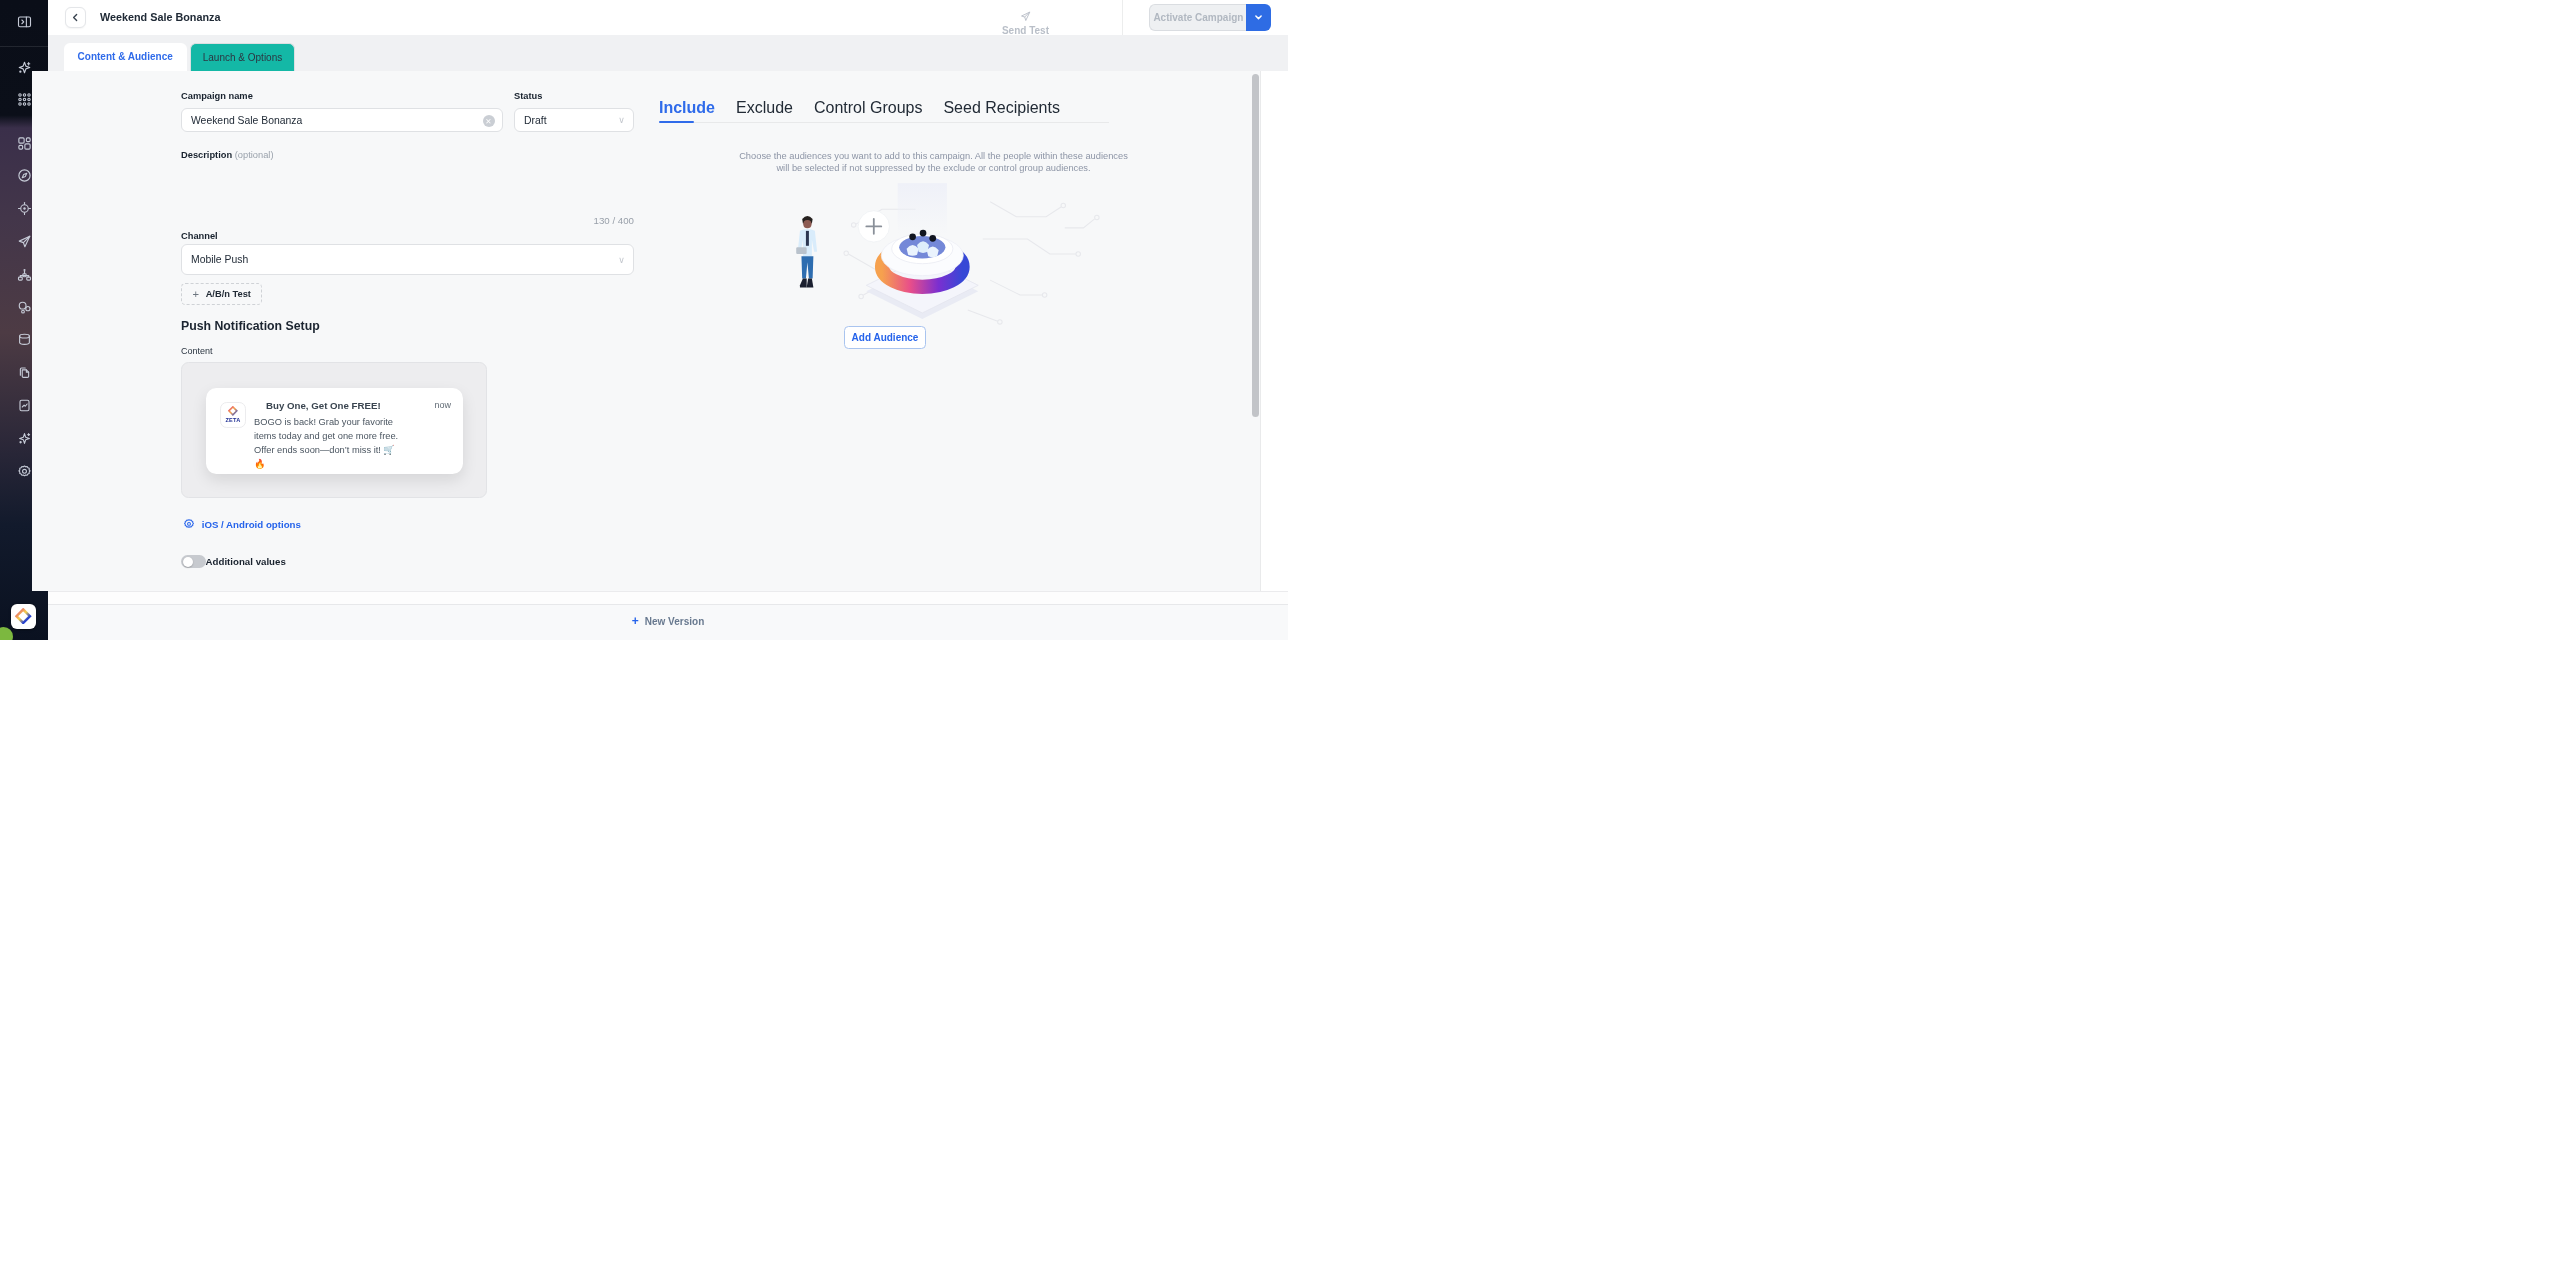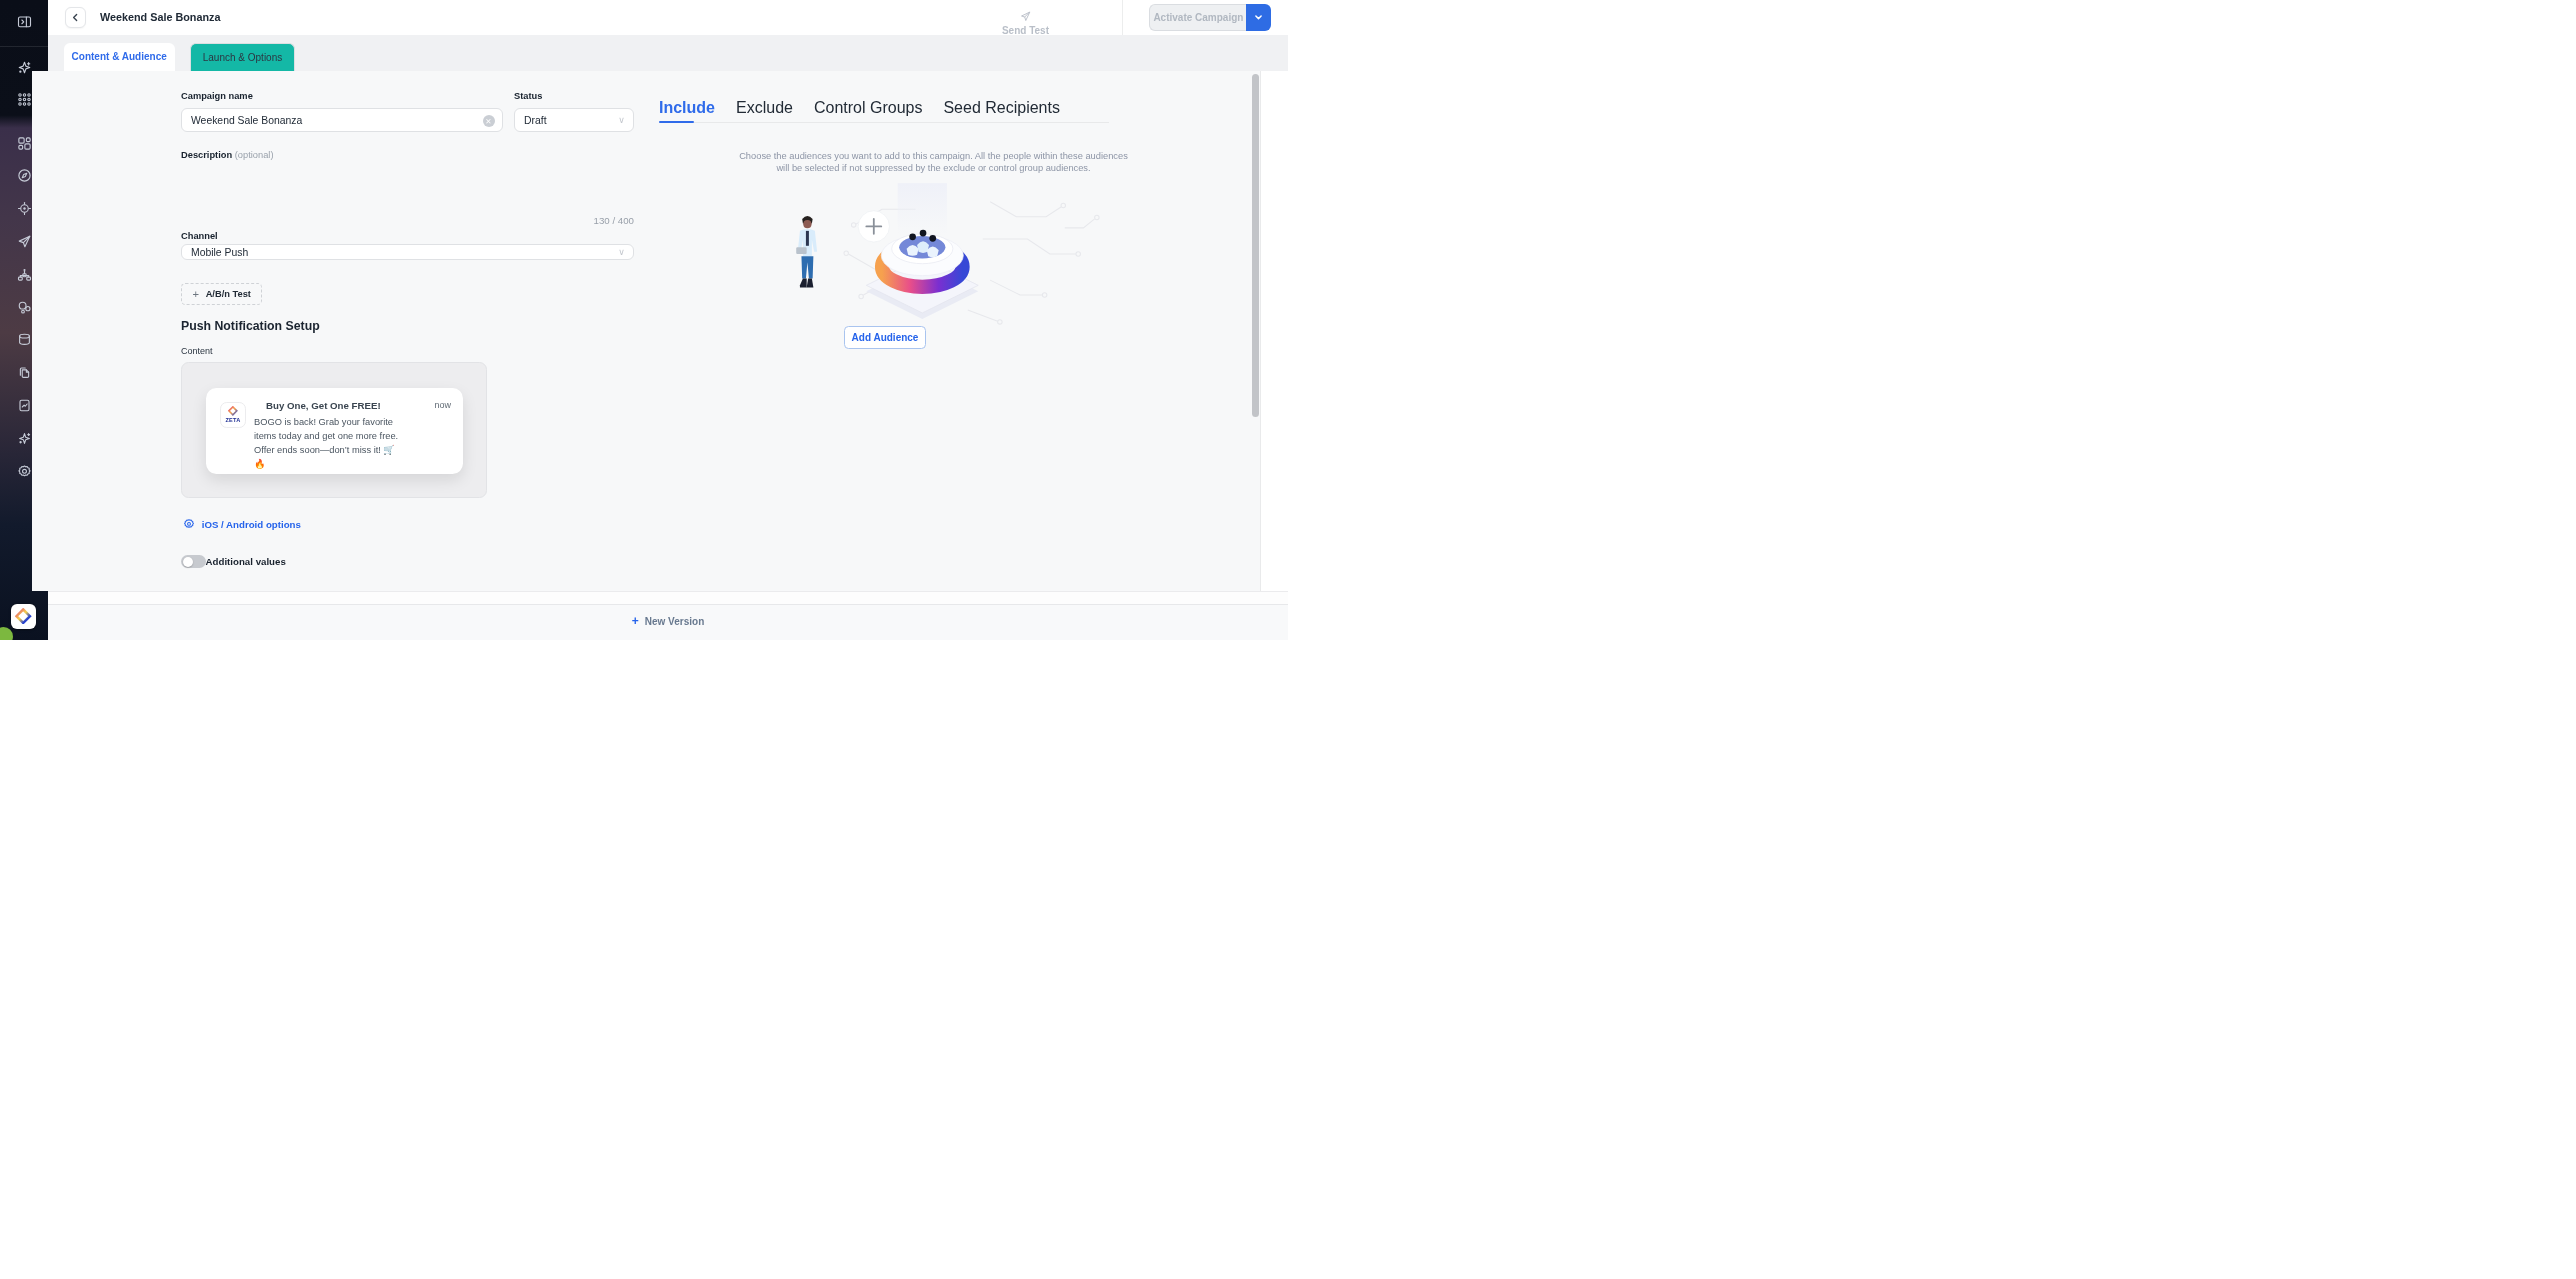--- a/index.html
+++ b/index.html
@@ -26,21 +26,21 @@
   .hdr-divider { position:absolute; right:165px; top:0; width:0.7px; height:35px; background:#eceded; }
   .activate-wrap { position:absolute; right:17px; top:3.7px; height:27px; display:flex; }
   .activate-main { height:27px; padding:0 3px; background:#eef0f2; border:0.7px solid #dadde1; border-right:none;
     border-radius:6px 0 0 6px; color:#b1b8c1; font-size:10px; font-weight:bold; display:flex; align-items:center; }
   .activate-caret { width:24.6px; height:27px; background:#2e6ce4; border-radius:0 6px 6px 0; display:flex; align-items:center; justify-content:center; cursor:pointer; }
 
   
   .tabstrip { position:absolute; left:48px; top:35px; width:1240px; height:36px; background:#f0f1f3; }
   .tab { position:absolute; top:8.2px; height:27.6px; border-radius:6px 6px 0 0; display:flex; align-items:center; justify-content:center;
     font-size:10px; cursor:pointer; }
-  .tab.active { left:15.7px; width:111px; background:#fff; color:#2f6bea; font-weight:bold; }
+  .tab.active { left:15.7px; width:123px; background:#fff; color:#2f6bea; font-weight:bold; }
   .tab.inactive { left:142px; width:105px; background:#14b8a6; border:0.7px solid #dddfe2; border-bottom:none; color:#2c3642; }
 
   
   .content { position:absolute; left:32px; top:71px; width:1229px; height:520px; background:#f7f8f9; border-right:0.7px solid #e9eaeb; }
   .scroll-thumb { position:absolute; right:1.5px; top:3px; width:6.7px; height:343px; border-radius:3.7px; background:#c2c4c8; }
 
   .field-label { position:absolute; font-size:9.3px; font-weight:bold; color:#18222e; }
   .optional { font-weight:normal; color:#9aa2ac; }
   .inputbox { position:absolute; background:#fff; border:0.7px solid #dfe1e4; border-radius:6px; font-size:10.4px; color:#222c38; }
   .sel-caret { position:absolute; right:8.2px; top:50%; transform:translateY(-50%); color:#c3c7cd; font-size:9px; }
@@ -50,21 +50,21 @@
   .clear-btn { position:absolute; right:7.5px; top:6px; width:12px; height:12px; border-radius:50%; background:#caced4; color:#fff;
     font-size:7.5px; display:flex; align-items:center; justify-content:center; cursor:pointer; }
 
   .status-select { left:482px; top:37px; width:120px; height:24px; display:flex; align-items:center; padding:0 9px; cursor:pointer; }
   .desc-box { left:149px; top:95px; width:453px; height:45px; padding:5.2px 19.4px 5.2px 9px; line-height:15.7px; cursor:text; }
   .mark-blue { border-bottom:1.5px solid #9ec1f7; }
   .orange-dot { position:absolute; right:19.4px; top:21.6px; width:6.7px; height:8.2px; border-radius:50%; background:#f5a623; }
   .resize-corner { position:absolute; right:2.2px; bottom:2.2px; width:6px; height:6px;
     background:linear-gradient(135deg,transparent 50%,#c9ccd0 50%,#c9ccd0 58%,transparent 58%,transparent 70%,#c9ccd0 70%,#c9ccd0 78%,transparent 78%); }
   .char-counter { position:absolute; left:149px; top:144px; width:453px; text-align:right; font-size:9.7px; color:#99a0aa; }
-  .channel-select { left:149px; top:173px; width:453px; height:16px; display:flex; align-items:center; padding:0 9px; cursor:pointer; }
+  .channel-select { left:149px; top:173px; width:453px; height:31px; display:flex; align-items:center; padding:0 9px; cursor:pointer; }
 
   .abn-btn { position:absolute; left:149px; top:212px; height:22.4px; padding:0 10.4px; border:1.1px dashed #cfd2d6; border-radius:4.5px;
     background:transparent; display:flex; align-items:center; gap:6.7px; font-size:9.3px; font-weight:bold; color:#222b36; cursor:pointer; }
   .abn-plus { color:#6c757f; font-size:11.2px; font-weight:normal; }
 
   .section-heading { position:absolute; left:149px; top:248px; font-size:12.3px; font-weight:bold; color:#1b2430; }
   .content-label { position:absolute; left:149px; top:275px; font-size:9px; color:#2a3440; }
 
   .push-card { position:absolute; left:149px; top:291px; width:306px; height:136px; background:#ededef; border:0.7px solid #e2e3e6; border-radius:7.5px; }
   .notif { position:absolute; left:24px; top:24.6px; width:257px; height:86px; background:#fff; border-radius:10.4px; box-shadow:0 6px 15px rgba(0,0,0,.10); }

